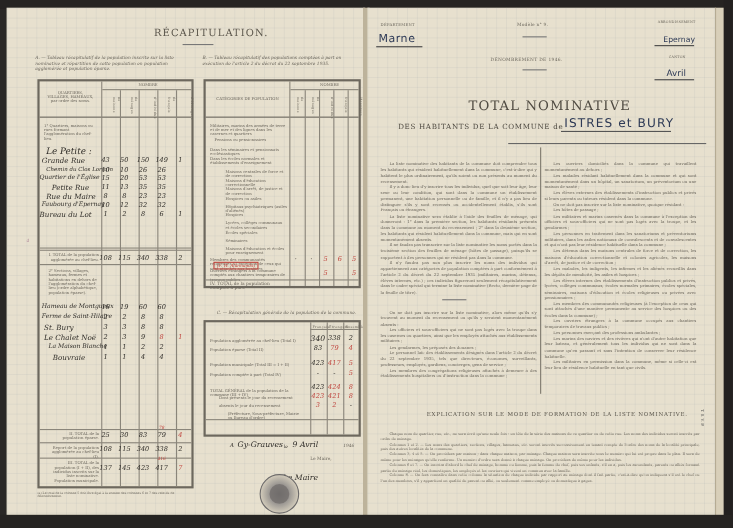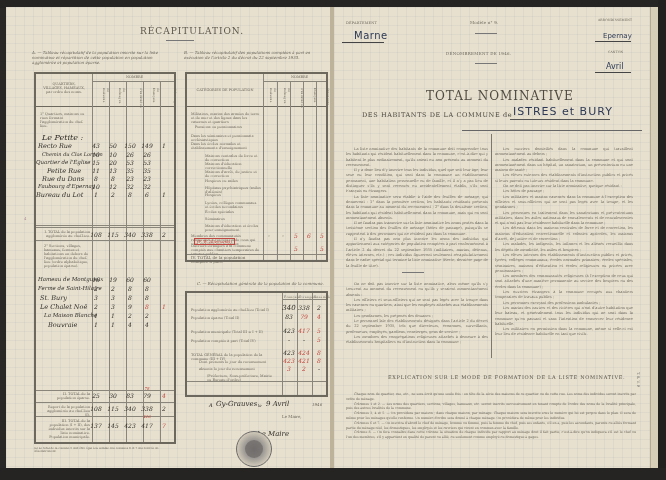--- a/index.html
+++ b/index.html
@@ -90,21 +90,21 @@
   <div class="hline" style="top:316px;"></div>
   <div class="tiny" style="left:8px;top:318px;width:46px;text-align:right;">II. TOTAL de la population éparse.</div>
   <div class="hline" style="top:328px;"></div>
   <div class="tiny" style="left:8px;top:331px;width:46px;text-align:right;">Report de la population agglomérée au chef-lieu (I).</div>
   <div class="hline" style="top:342px;"></div>
   <div class="tiny" style="left:8px;top:345px;width:46px;text-align:right;">III. TOTAL de la population (I + II), des individus inscrits sur la liste nominative. Population municipale.</div>
 </div>
 
 <div class="hand big" style="left:42px;top:133px;">Le Petite :</div>
 
-<div class="hand" style="left:38px;top:142px;">Recto Rue</div>
+<div class="hand" style="left:38px;top:142px;">Grande Rue</div>
 <div class="num" style="left:85px;top:142px;">43</div>
 <div class="num" style="left:102px;top:142px;">50</div>
 <div class="num" style="left:119px;top:142px;">150</div>
 <div class="num" style="left:136px;top:142px;">149</div>
 <div class="num" style="left:153px;top:142px;">1</div>
 
 <div class="hand" style="left:42px;top:151px;font-size:5px;">Chemin du Clos Lorrain</div>
 <div class="num" style="left:85px;top:151px;">10</div>
 <div class="num" style="left:102px;top:151px;">10</div>
 <div class="num" style="left:119px;top:151px;">26</div>
@@ -115,21 +115,21 @@
 <div class="num" style="left:102px;top:159px;">20</div>
 <div class="num" style="left:119px;top:159px;">53</div>
 <div class="num" style="left:136px;top:159px;">53</div>
 
 <div class="hand" style="left:47px;top:167px;">Petite Rue</div>
 <div class="num" style="left:85px;top:167px;">11</div>
 <div class="num" style="left:102px;top:167px;">13</div>
 <div class="num" style="left:119px;top:167px;">35</div>
 <div class="num" style="left:136px;top:167px;">35</div>
 
-<div class="hand" style="left:42px;top:175px;">Rue du Dans</div>
+<div class="hand" style="left:42px;top:175px;">Rue du Maire</div>
 <div class="num" style="left:85px;top:175px;">8</div>
 <div class="num" style="left:102px;top:175px;">8</div>
 <div class="num" style="left:119px;top:175px;">23</div>
 <div class="num" style="left:136px;top:175px;">23</div>
 
 <div class="hand" style="left:38px;top:183px;font-size:5.5px;">Faubourg d'Epernay</div>
 <div class="num" style="left:85px;top:183px;">10</div>
 <div class="num" style="left:102px;top:183px;">12</div>
 <div class="num" style="left:119px;top:183px;">32</div>
 <div class="num" style="left:136px;top:183px;">32</div>
@@ -304,21 +304,21 @@
 <div class="hand" style="left:257px;top:430px;font-size:7px;">Le Maire</div>
 <div class="stamp">
     <div class="stamp-inner"></div>
   </div>
 
 <div class="spine"></div>
 
 <div class="page page-right"></div>
 
 <div class="dept-label" style="left:346px;top:21px;">DÉPARTEMENT</div>
-<div class="mhand" style="left:354px;top:30px;">Marne</div>
+<div class="mhand" style="left:344px;top:30px;">Marne</div>
 <div class="ul" style="left:342px;top:42px;width:42px;"></div>
 
 <div class="dept-label" style="left:470px;top:20px;font-size:4px;">Modèle n° 9.</div>
 <div class="rule-short" style="left:475px;top:33px;width:22px;"></div>
 <div class="small-caps" style="left:446px;top:51px;font-size:4px;">DÉNOMBREMENT DE 1946.</div>
 <div class="rule-short" style="left:475px;top:63px;width:22px;"></div>
 
 <div class="dept-label" style="left:598px;top:18px;font-size:3px;">ARRONDISSEMENT</div>
 <div class="hand" style="left:603px;top:32px;font-size:7px;color:#2e3a56;font-style:normal;font-family:'DejaVu Sans',sans-serif;">Epernay</div>
 <div class="ul" style="left:595px;top:41px;width:36px;"></div>

